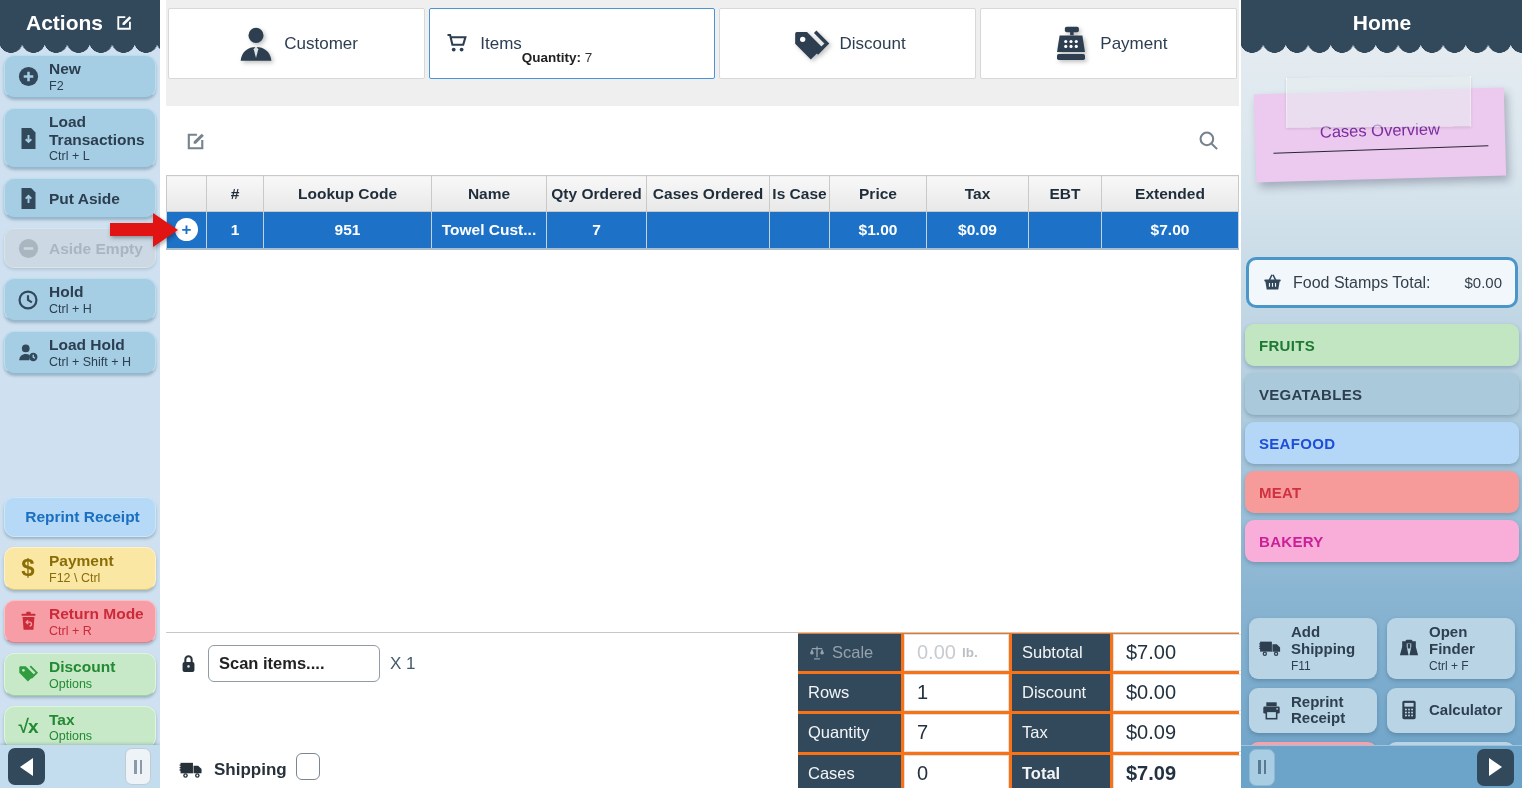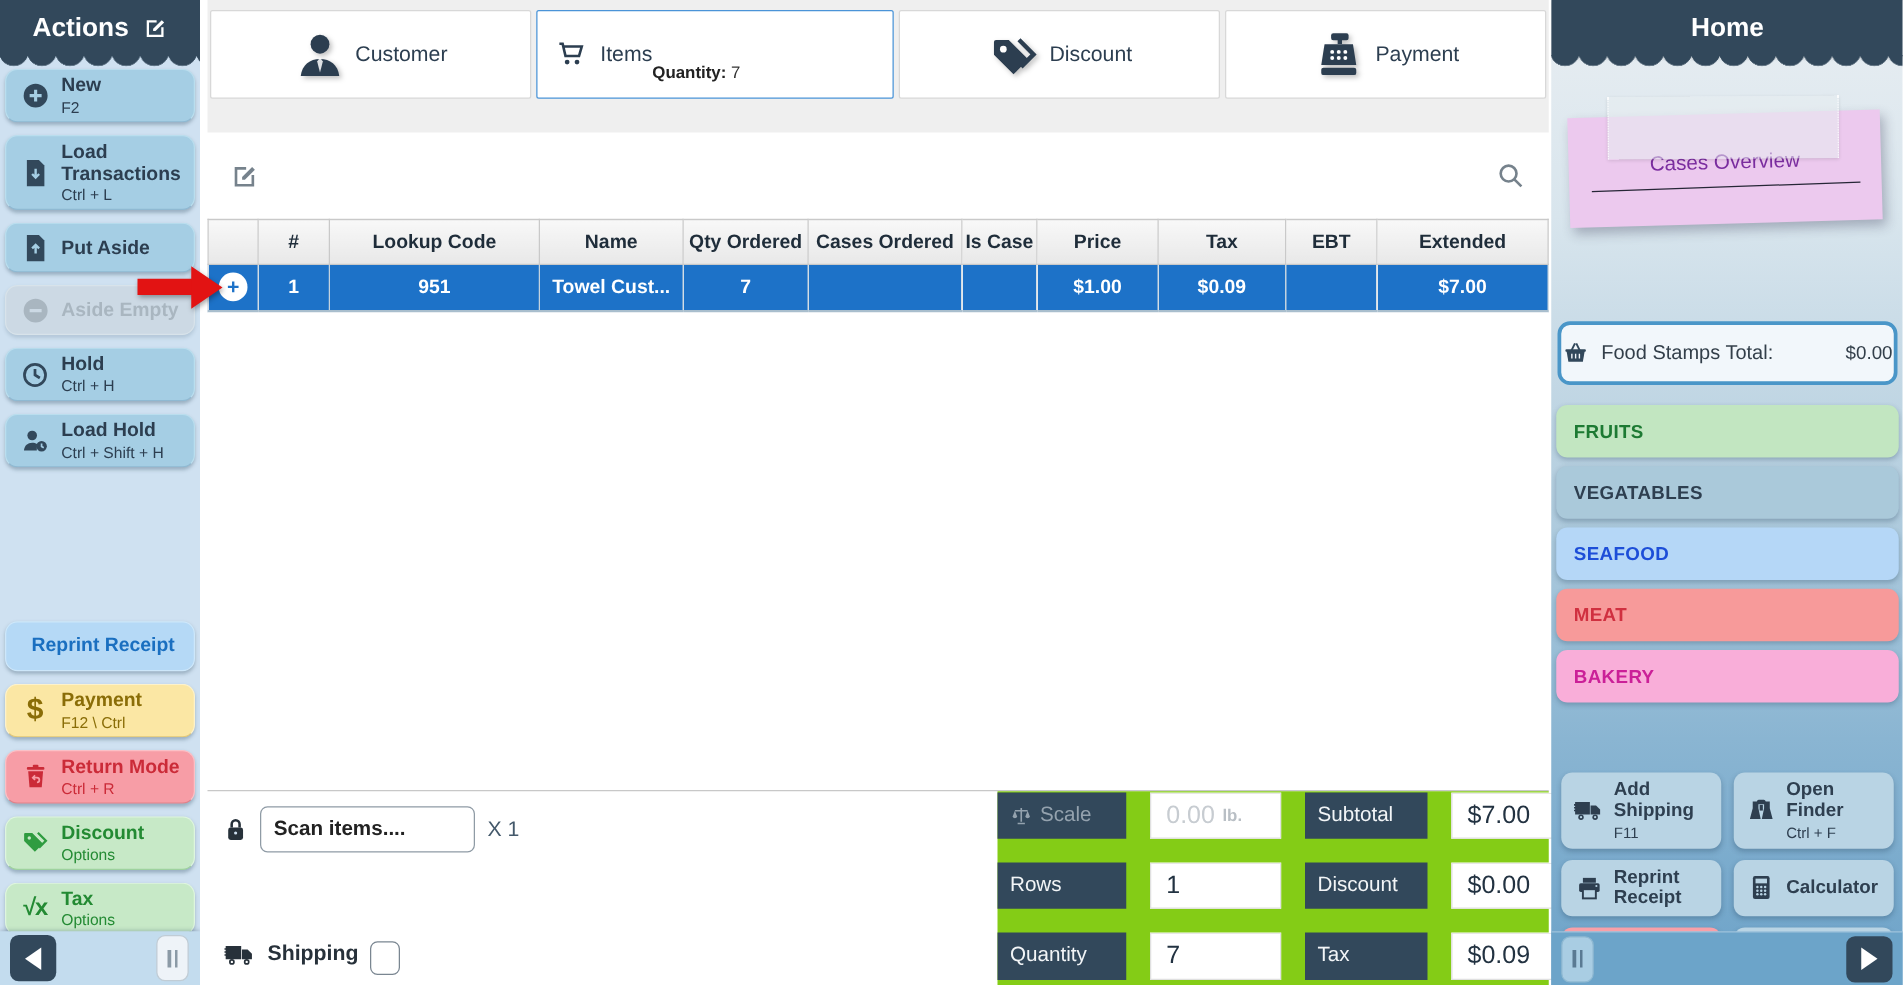--- a/index.html
+++ b/index.html
@@ -61,45 +61,45 @@
   .expander { width:23px; height:23px; background:#fff; border-radius:50%; color:#1d72c8; font-size:17px; font-weight:bold; display:inline-flex; align-items:center; justify-content:center; line-height:1; cursor:pointer; }
 
   .table-empty { flex:1; background:#fff; }
 
   .bottom-section { height:156px; border-top:1px solid #c8c8c8; display:flex; flex-shrink:0; }
   .scan-zone { flex:1; position:relative; }
   .scan-row { display:flex; align-items:center; gap:10px; margin:12px 0 0 13px; }
   .scan-input { width:172px; height:37px; border:1px solid #8f9ba5; border-radius:6px; font-family:"Liberation Sans",sans-serif; font-size:16.5px; font-weight:bold; color:#222; padding:0 10px; outline:none; }
   .scan-input::placeholder { color:#222; opacity:1; font-weight:bold; }
   .xmult { font-size:17px; color:#44596b; }
-  .shipping-row { position:absolute; left:13px; bottom:8px; display:flex; align-items:flex-start; gap:9px; }
+  .shipping-row { position:absolute; left:13px; bottom:8px; display:flex; align-items:flex-end; gap:9px; }
   .shipping-row .slabel { font-size:17px; font-weight:bold; color:#27313a; }
   .ship-check { width:24px; height:27px; border:1.5px solid #7a8691; border-radius:6px; background:#fff; appearance:none; cursor:pointer; }
 
-  .totals-grid { width:441px; display:grid; grid-template-columns:103px 105px 98px 135px; grid-auto-rows:37.2px; gap:19px; background:#84cc16; padding-top:1px;text-align:center; }
+  .totals-grid { width:441px; display:grid; grid-template-columns:103px 105px 98px 135px; grid-auto-rows:37.2px; gap:3px; background:#f97316; padding-top:1px;text-align:center; }
   .tcell { display:flex; align-items:center; padding:0 8px 0 10px; font-size:16.5px; overflow:hidden; white-space:nowrap; }
   .tcell.label { background:#32485b; color:#f2f5f7; }
   .tcell.value { background:#fff; color:#223241; font-size:20px; box-shadow:inset 0 0 0 1px #e0e0e0; padding-left:13px; }
   .tcell.muted-label { color:#94a2ae; gap:6px; }
   .tcell.muted-value { color:#c7ccd1; }
   .tcell .unit { font-size:13.5px; font-weight:bold; margin-left:6px; color:#b9bfc5; }
   .tcell.bold { font-weight:bold; }
 
   
   .right-sidebar { width:282px; flex-shrink:0; position:relative; overflow:hidden;
     background:linear-gradient(180deg,#e9eef2 0%, #d8e5ed 22%, #b7d0e0 48%, #8ab5d2 75%, #6ca2c8 100%); }
   .right-sidebar .panel-header { box-shadow:0 1px 3px rgba(0,0,0,.2); }
 
   .note-wrap { position:relative; margin:24px 14px 0 14px; height:98px; }
   .sticky-note { position:absolute; left:0; top:12px; width:250px; height:88px; background:#ecc9ee; box-shadow:3px 5px 9px rgba(40,40,70,.30); transform:rotate(-1.6deg); display:flex; flex-direction:column; align-items:center; justify-content:center; }
   .sticky-note .ntext { color:#7b2da0; font-size:16.5px; }
   .sticky-note .nline { width:86%; border-top:1.5px solid #262636; margin-top:9px; transform:rotate(-.4deg); }
   .tape { position:absolute; left:32px; top:-14px; width:185px; height:50px; background:rgba(232,236,240,.55); transform:rotate(1.2deg); box-shadow:0 1px 3px rgba(0,0,0,.12); border-left:1px dotted rgba(255,255,255,.8); border-right:1px dotted rgba(255,255,255,.8); }
 
-  .food-card { margin:80px 5px 0 5px; height:51px; background:#f2f7fb; border:3px solid #4a96c8; border-radius:10px; display:flex; align-items:center; gap:10px; padding:0 1px; color:#32485b; }
+  .food-card { margin:80px 5px 0 5px; height:51px; background:#f2f7fb; border:3px solid #4a96c8; border-radius:10px; display:flex; align-items:center; gap:10px; padding:0 13px; color:#32485b; }
   .food-card .flabel { font-size:16px; color:#333f4a; }
   .food-card .fvalue { margin-left:auto; font-size:15px; color:#333f4a; }
 
   .cat-list { margin:16px 4px 0 4px; display:flex; flex-direction:column; gap:7px; }
   .cat-btn { height:42px; border-radius:9px; display:flex; align-items:center; padding-left:14px; font-weight:bold; font-size:15px; letter-spacing:.3px; box-shadow:0 2px 4px rgba(40,70,95,.30); cursor:pointer; }
   .cat-green { background:#c2e6c1; color:#1d7a33; }
   .cat-slate { background:#aac9da; color:#2e3f50; }
   .cat-blue  { background:#b5d7f7; color:#1d4ed8; }
   .cat-red   { background:#f79a9a; color:#d03040; }
   .cat-pink  { background:#f9aed9; color:#cb2098; }

